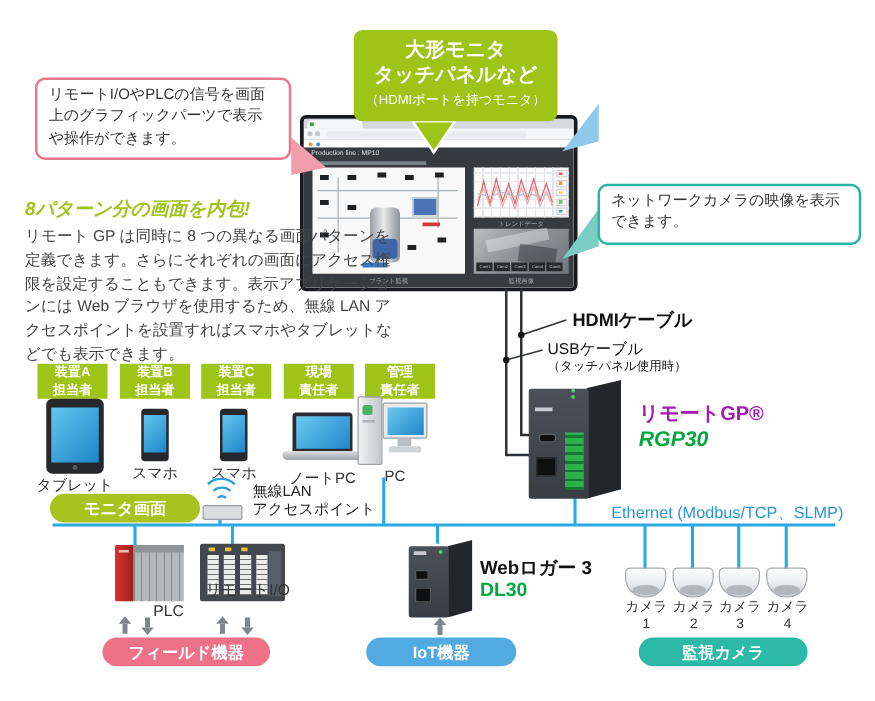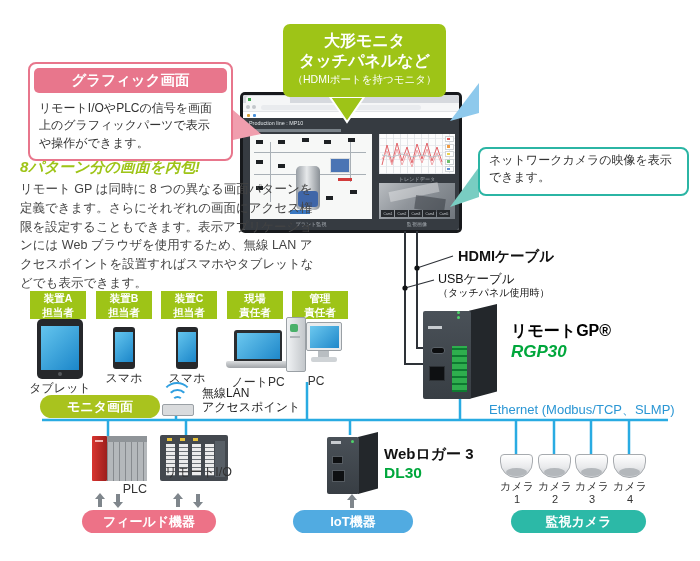--- a/index.html
+++ b/index.html
@@ -62,21 +62,21 @@
   .legend i{display:block;width:7px;height:4px;margin:0 0 1.5px 0;border:0.5px solid #cfd3d6;background:#fff;position:relative;}
   .legend i b{position:absolute;left:0.5px;top:0.5px;width:3px;height:2.5px;}
   .cambtns{position:absolute;left:2px;bottom:2px;display:flex;gap:1px;}
   .cambtns .cb{width:13px;height:7px;background:#26292d;display:flex;align-items:center;justify-content:center;overflow:hidden;}
   .cb span{font-size:6px;color:#c6cbd0;transform:scale(.55);white-space:nowrap;}
 
   
   .lbl-hdmi{left:458px;top:247px;font-size:14.5px;font-weight:bold;color:#111;}
   .lbl-usb{left:438px;top:271px;font-size:12.5px;color:#111;}
   .lbl-usbnote{left:438px;top:286px;font-size:10px;color:#111;}
-  .gw-name{left:511px;top:321px;font-size:16px;font-weight:bold;color:#000000;}
+  .gw-name{left:511px;top:321px;font-size:16px;font-weight:bold;color:#a21caf;}
   .gw-model{left:511px;top:342px;font-size:17px;font-weight:bold;color:#00a73c;font-style:italic;}
   .eth-lbl{left:489px;top:401px;font-size:13px;color:#2a96d4;}
 
   
   .role{top:291px;width:56px;height:28px;background:#9ec417;color:#fff;font-size:10.5px;
         font-weight:bold;text-align:center;line-height:1.3;box-sizing:border-box;padding-top:1px;}
   .pill{height:23px;border-radius:12px;color:#fff;font-weight:bold;font-size:13px;
         display:flex;align-items:center;justify-content:center;}
   .pill-mon{left:40px;top:395px;width:120px;background:#a9c31e;}
   .pill-field{left:82px;top:510px;width:134px;background:#ed7287;}
@@ -294,21 +294,20 @@
     <polygon points="479,83 479,113 450,121" fill="#8ec9ec"></polygon>
     <polygon points="479,167 479,197 450,207" fill="#79cdc2"></polygon>
   </svg>
 
   <div class="abs speech z4">
     <div class="t">大形モニタ</div>
     <div class="t">タッチパネルなど</div>
     <div class="s">（HDMIポートを持つモニタ）</div>
   </div>
   <div class="abs callout co-pink z4">
-    <div class="hd">グラフィック画面</div>
     <div class="bd">リモートI/OやPLCの信号を画面上のグラフィックパーツで表示や操作ができます。</div>
   </div>
   <div class="abs callout co-teal z4">
     <div class="bd">ネットワークカメラの映像を表示できます。</div>
   </div>
 
   <div class="abs feat-h z3">8パターン分の画面を内包!</div>
   <div class="abs feat-b z3">リモート GP は同時に 8 つの異なる画面パターンを定義できます。さらにそれぞれの画面にアクセス権限を設定することもできます。表示アプリケーションには Web ブラウザを使用するため、無線 LAN アクセスポイントを設置すればスマホやタブレットなどでも表示できます。</div>
 
   <div class="abs lbl-hdmi z3">HDMIケーブル</div>

